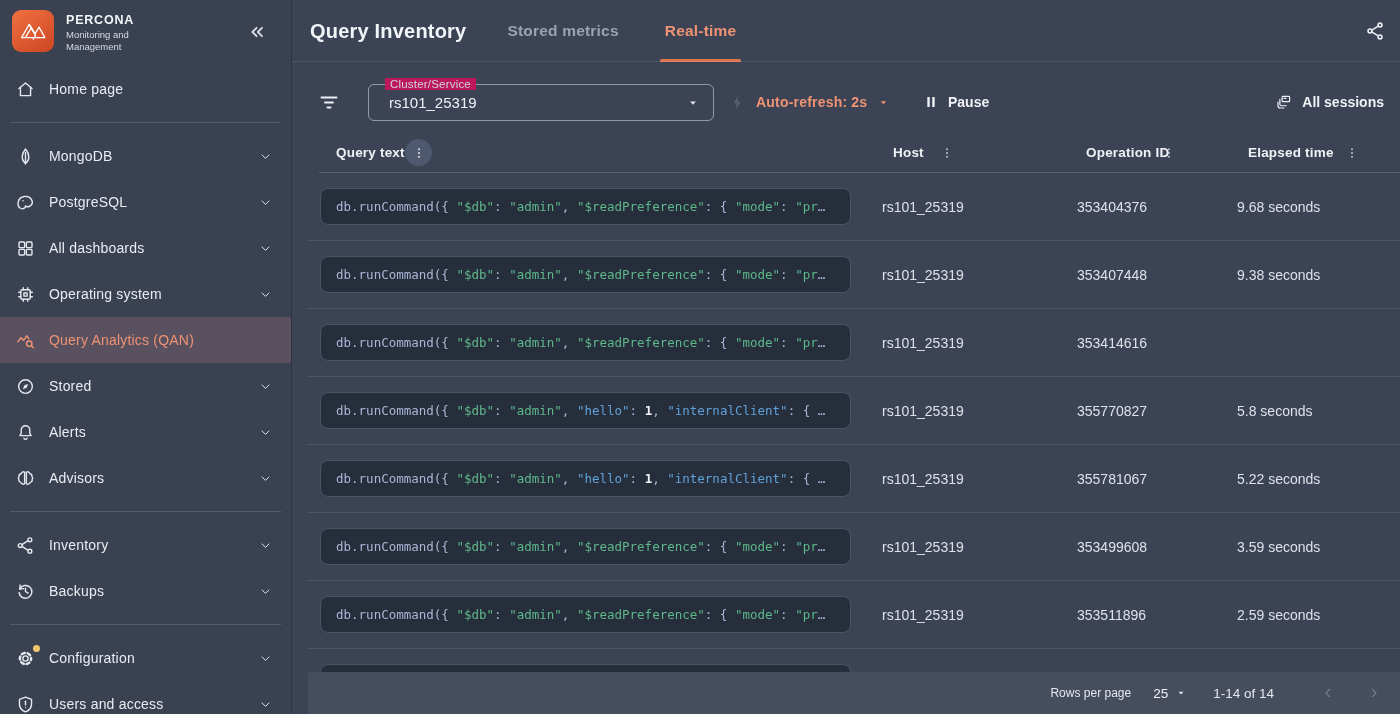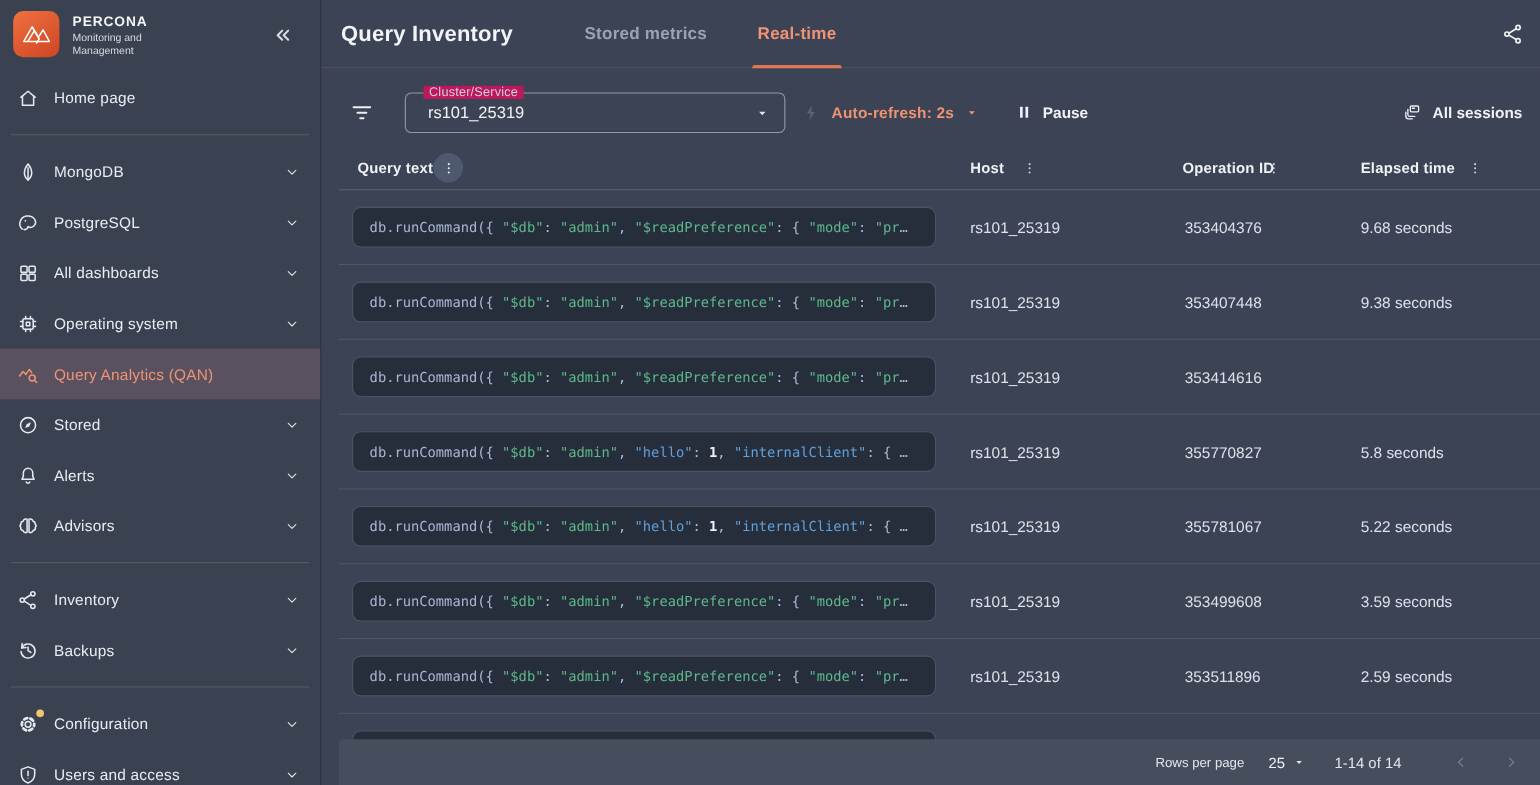--- a/index.html
+++ b/index.html
@@ -34,21 +34,21 @@
   .nav-divider { height:1px; background:rgba(255,255,255,.14); margin:10px 10px; }
   .badge-dot { position:absolute; top:-3px; right:-4px; width:7px; height:7px;
     border-radius:50%; background:var(--badge,#f2c66b); }
 
   
   .main { position:absolute; left:292px; top:0; right:0; bottom:0; }
   .topbar { position:relative; height:62px; display:flex; align-items:center; }
   .topbar::after { content:''; position:absolute; left:0; right:0; bottom:0; height:1px;
     background:rgba(255,255,255,.09); }
   .page-title { font-size:20px; font-weight:bold; letter-spacing:.2px; margin-left:18px; color:#f2f4f8; }
-  .tabs { display:flex; height:62px; margin-left:60px; gap:36px; }
+  .tabs { display:flex; height:62px; margin-left:36px; gap:36px; }
   .tab { height:62px; display:flex; align-items:center; padding:0 5px; position:relative;
     font-size:15.5px; font-weight:bold; color:#9aa3b2; cursor:pointer; background:none; border:none;
     font-family:inherit; letter-spacing:.2px; }
   .tab.active { color:var(--accent,#ef9373); }
   .tab.active::after { content:''; position:absolute; left:0; right:0; bottom:0; height:3px;
     background:var(--accent-strong,#df7450); border-radius:2px 2px 0 0; }
   .share-btn { position:absolute; right:14px; top:20px; width:22px; height:22px; color:#eef0f5; cursor:pointer; }
 
   
   .filter-btn { position:absolute; left:25px; top:90px; width:24px; height:24px; color:#eef0f5; cursor:pointer; }
@@ -67,21 +67,21 @@
   .pause-btn { position:absolute; left:631px; top:84px; height:36px; display:flex; align-items:center;
     gap:9px; cursor:pointer; }
   .pause-icon { width:16px; height:16px; color:#f0f2f6; }
   .pause-label { font-size:14px; font-weight:bold; color:#f0f2f6; }
   .all-sessions-btn { position:absolute; right:16px; top:84px; height:36px; display:flex;
     align-items:center; gap:9px; cursor:pointer; }
   .sessions-icon { width:18px; height:18px; color:#eef0f5; }
   .sessions-label { font-size:14px; font-weight:bold; color:#f0f2f6; }
 
   
-  .thead { position:absolute; top:139px; left:0; right:0; height:34px; }
+  .thead { position:absolute; top:139px; left:11px; right:0; height:34px; }
   .thead::after { content:''; position:absolute; left:16px; right:0; bottom:0; height:1px;
     background:rgba(255,255,255,.15); }
   .th { position:absolute; top:0; height:27px; display:flex; align-items:center;
     font-size:13.5px; font-weight:bold; color:#f0f2f6; letter-spacing:.2px; }
   .th-kebab { position:absolute; top:0; width:27px; height:27px; display:flex; align-items:center;
     justify-content:center; color:#c6ccd8; cursor:pointer; border-radius:50%; }
   .th-kebab.circled { background:#4e586f; color:#eef0f5; }
   .th-kebab svg { width:14px; height:14px; }
 
   .rows-wrap { position:absolute; top:173px; left:0; right:0; }

